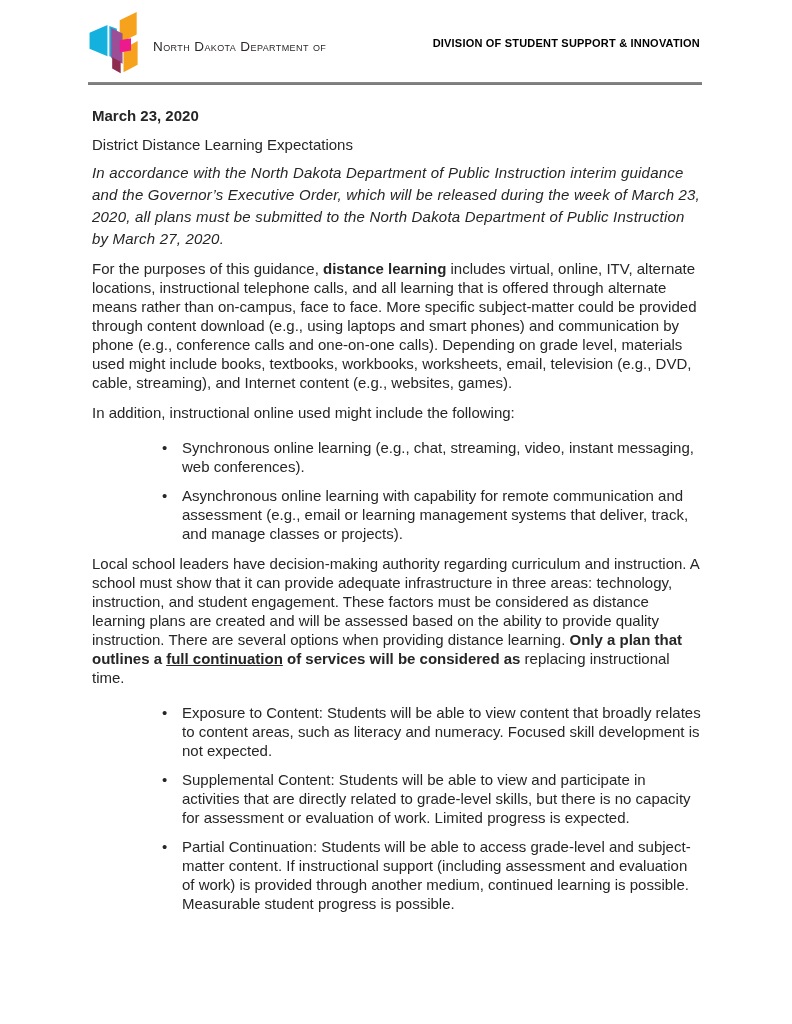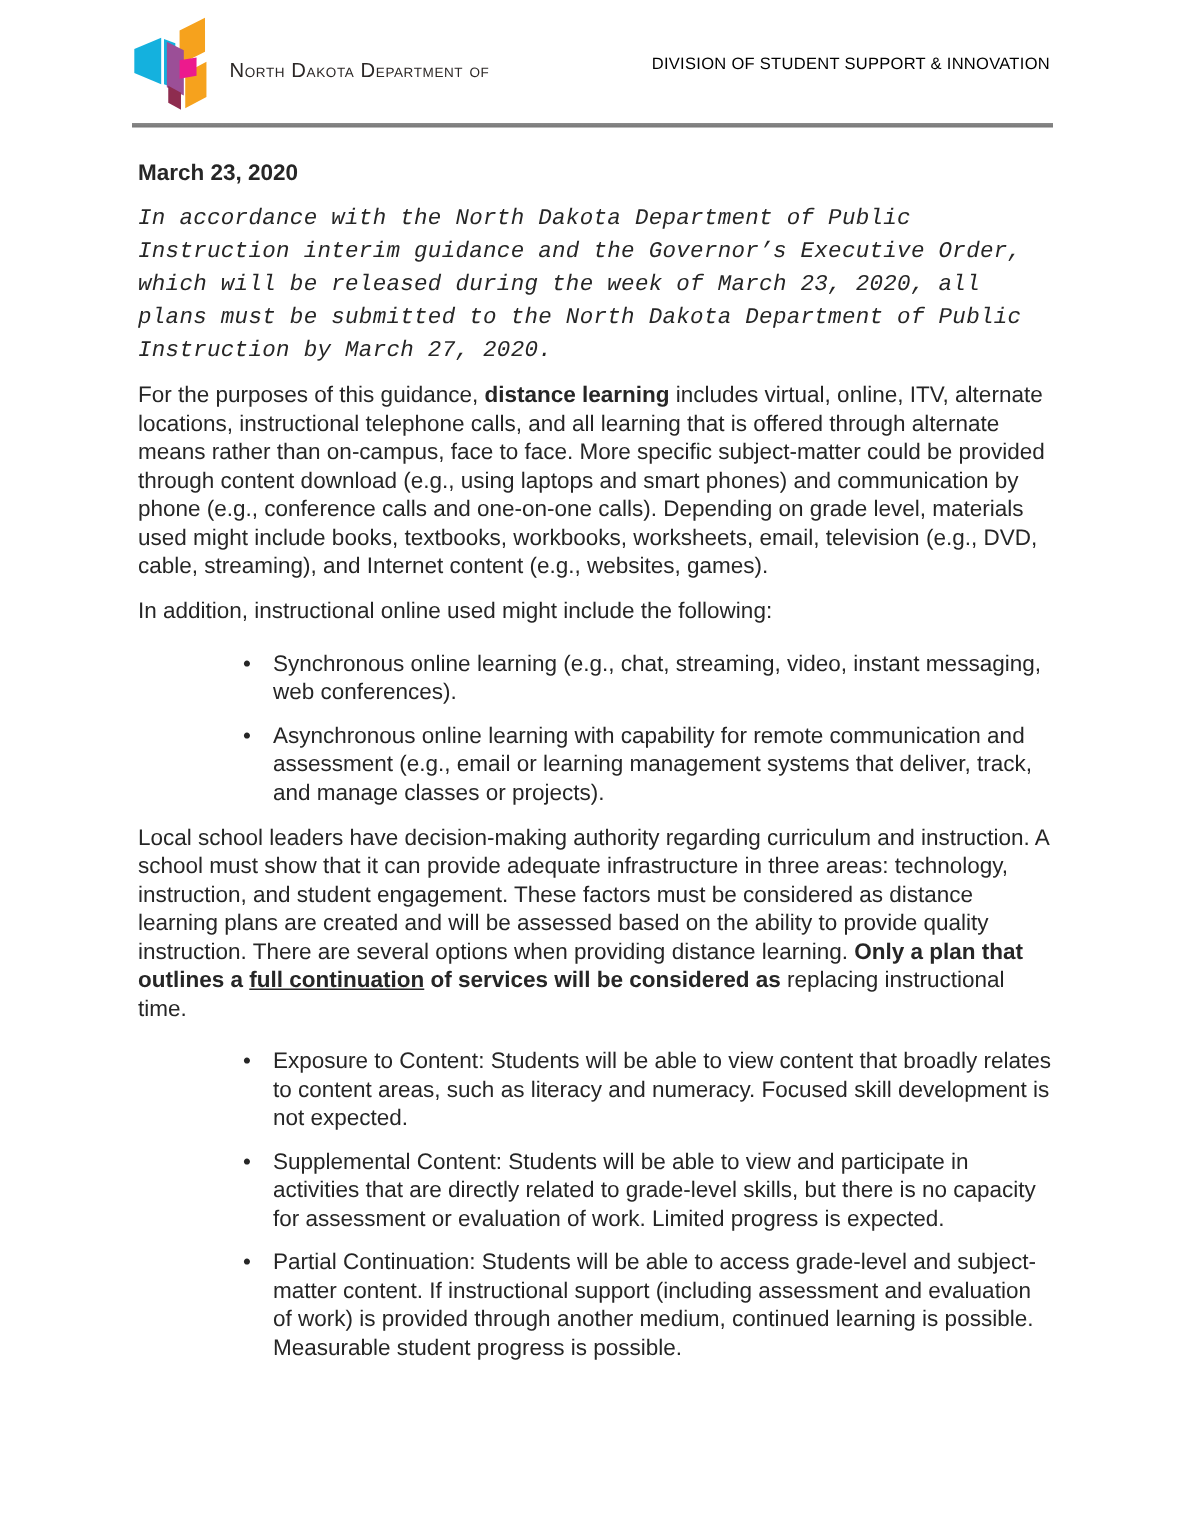--- a/index.html
+++ b/index.html
@@ -24,39 +24,39 @@
     font-variant:small-caps;
     font-size:13.5px; letter-spacing:0.4px;
     color:#2b2726; line-height:15px;
   }
   .logo-line2 {
     font-size:17.5px; font-weight:700; letter-spacing:0.4px;
     color:#2b2726; line-height:20px;
   }
   .division {
     position:absolute; top:37px; right:92px;
-    font-size:11px; font-weight:400; letter-spacing:0.2px;
+    font-size:11px; font-weight:700; letter-spacing:0.2px;
     color:#000000;
     margin-left:12px;
   }
   .rule {
     position:absolute; top:82px; left:88px; right:90px;
     height:3px;
     background:linear-gradient(var(--divider, #8a8a8a), #777777);
   }
 
   
   .content {
     position:absolute; top:106px; left:92px; width:610px;
     font-size:15px; line-height:19px;
   }
   .content p { margin:0 0 11px 0; }
   .date   { text-align:left; font-weight:700; margin-bottom:10px !important; }
   .title  { margin-bottom:8px !important; }
-  .intro  { font-style:italic; line-height:22px; letter-spacing:0.2px; margin-bottom:9px !important;font-family:Liberation Mono, monospace; }
+  .intro  { font-style:italic; line-height:22px; letter-spacing:0.2px; margin-bottom:9px !important; }
   .intent { font-weight:700; color:var(--intent_text, #1f3650); }
   .u      { text-decoration:underline;text-align:center; }
   strong  { font-weight:700; }
 
   ul.bullets { list-style:none; margin:16px 0 11px 0; padding:0; }
   ul.bullets li {
     position:relative;
     padding-left:90px;
     margin-bottom:10px;
   }
@@ -88,20 +88,21 @@
   </div>
 
   <div class="division">DIVISION OF STUDENT SUPPORT &amp; INNOVATION</div>
 
   <div class="rule"></div>
 
   <main class="content">
 
     <p class="date">March 23, 2020</p>
 
+    <p class="title">District Distance Learning Expectations</p>
 
     <p class="intro">In accordance with the North Dakota Department of Public Instruction interim guidance and the Governor’s Executive Order, which will be released during the week of March 23, 2020, all plans must be submitted to the North Dakota Department of Public Instruction by March 27, 2020.</p>
 
 
 
     <p><span>For the purposes of this guidance, </span><strong>distance learning</strong><span> includes virtual, online, ITV, alternate locations, instructional telephone calls, and all learning that is offered through alternate means rather than on-campus, face to face. More specific subject-matter could be provided through content download (e.g., using laptops and smart phones) and communication by phone (e.g., conference calls and one-on-one calls). Depending on grade level, materials used might include books, textbooks, workbooks, worksheets, email, television (e.g., DVD, cable, streaming), and Internet content (e.g., websites, games).</span></p>
 
     <p>In addition, instructional online used might include the following:</p>
 
     <ul class="bullets">

